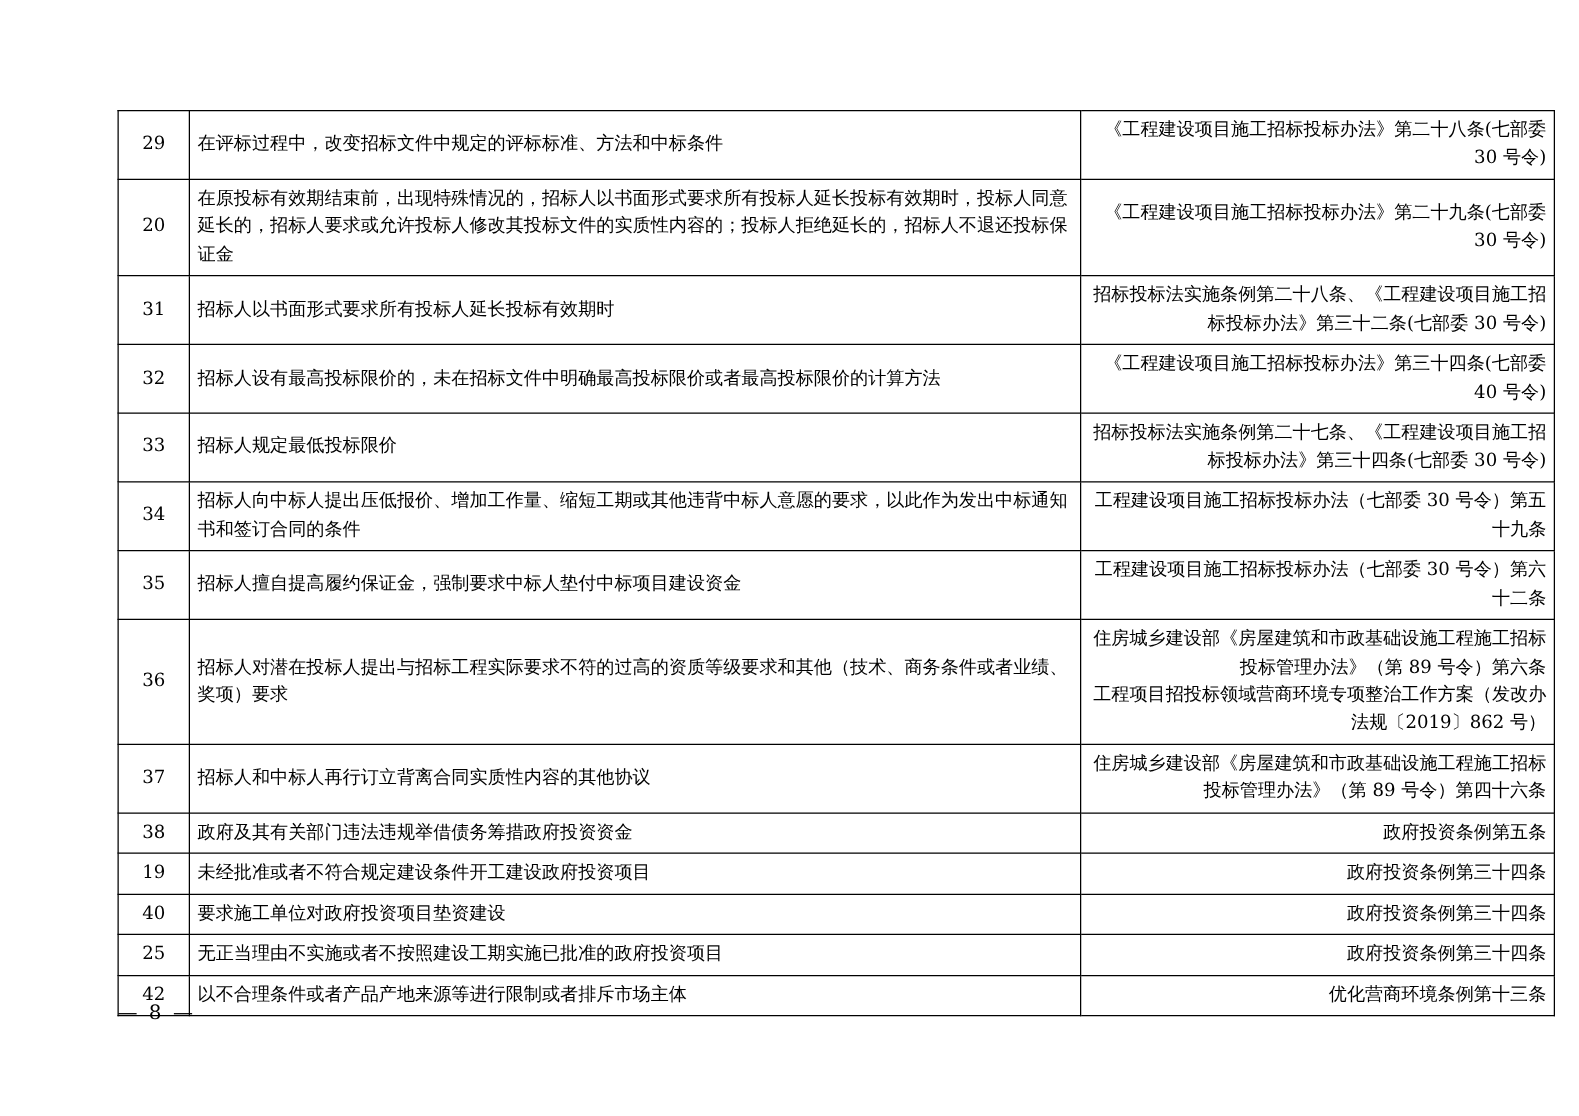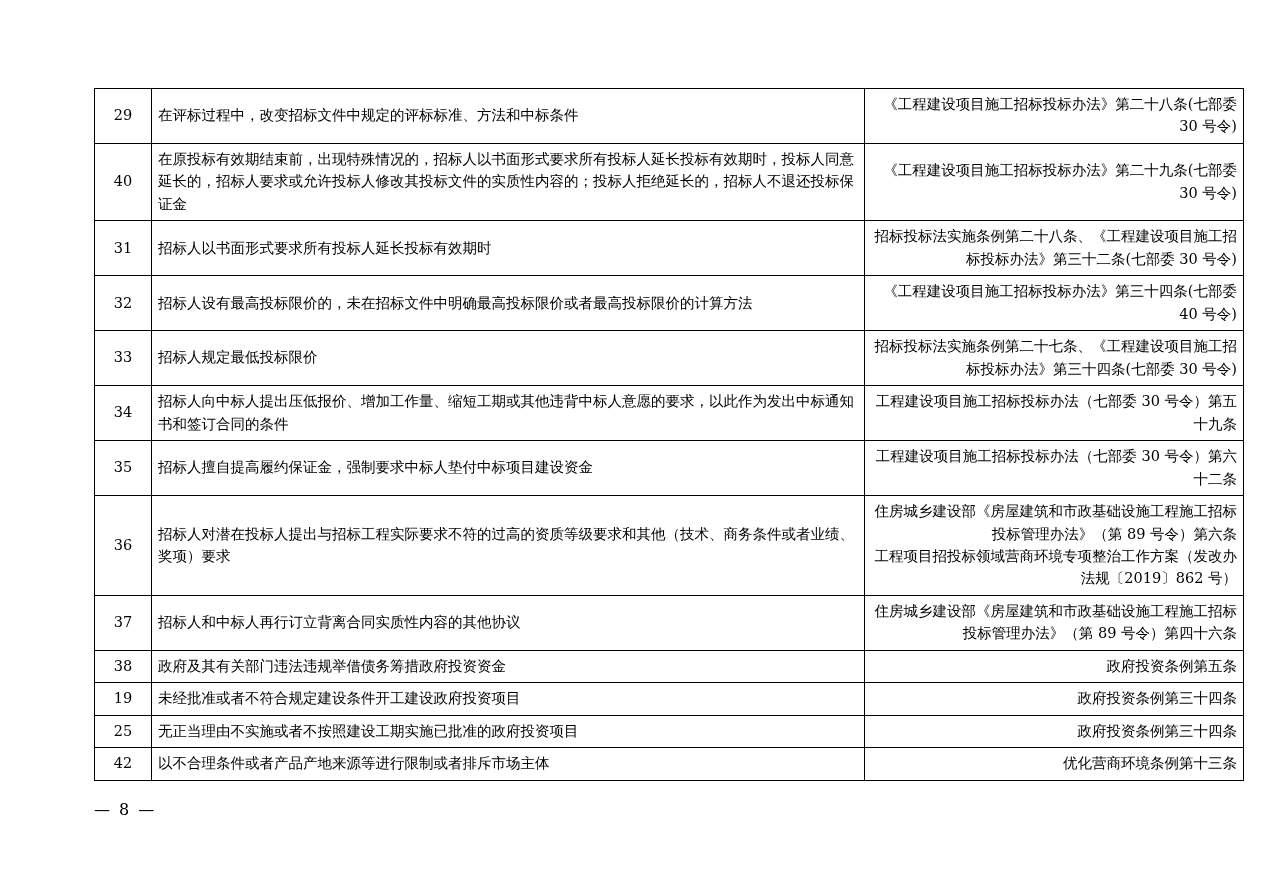--- a/index.html
+++ b/index.html
@@ -74,21 +74,21 @@
   <table class="doc-table">
     <tbody>
 
       <tr>
         <td class="num">29</td>
         <td class="desc justify">在评标过程中，改变招标文件中规定的评标标准、方法和中标条件</td>
         <td class="basis justify">《工程建设项目施工招标投标办法》第二十八条(七部委 30 号令)</td>
       </tr>
 
       <tr>
-        <td class="num">40</td>
+        <td class="num">20</td>
         <td class="desc justify">在原投标有效期结束前，出现特殊情况的，招标人以书面形式要求所有投标人延长投标有效期时，投标人同意延长的，招标人要求或允许投标人修改其投标文件的实质性内容的；投标人拒绝延长的，招标人不退还投标保证金</td>
         <td class="basis justify">《工程建设项目施工招标投标办法》第二十九条(七部委 30 号令)</td>
       </tr>
 
       <tr>
         <td class="num">31</td>
         <td class="desc justify">招标人以书面形式要求所有投标人延长投标有效期时</td>
         <td class="basis justify">招标投标法实施条例第二十八条、《工程建设项目施工招标投标办法》第三十二条(七部委 30 号令)</td>
       </tr>
 
@@ -134,20 +134,25 @@
         <td class="desc">政府及其有关部门违法违规举借债务筹措政府投资资金</td>
         <td class="basis">政府投资条例第五条</td>
       </tr>
 
       <tr>
         <td class="num">19</td>
         <td class="desc">未经批准或者不符合规定建设条件开工建设政府投资项目</td>
         <td class="basis">政府投资条例第三十四条</td>
       </tr>
 
+      <tr>
+        <td class="num">40</td>
+        <td class="desc">要求施工单位对政府投资项目垫资建设</td>
+        <td class="basis">政府投资条例第三十四条</td>
+      </tr>
 
       <tr>
         <td class="num">25</td>
         <td class="desc">无正当理由不实施或者不按照建设工期实施已批准的政府投资项目</td>
         <td class="basis">政府投资条例第三十四条</td>
       </tr>
 
       <tr>
         <td class="num">42</td>
         <td class="desc">以不合理条件或者产品产地来源等进行限制或者排斥市场主体</td>

